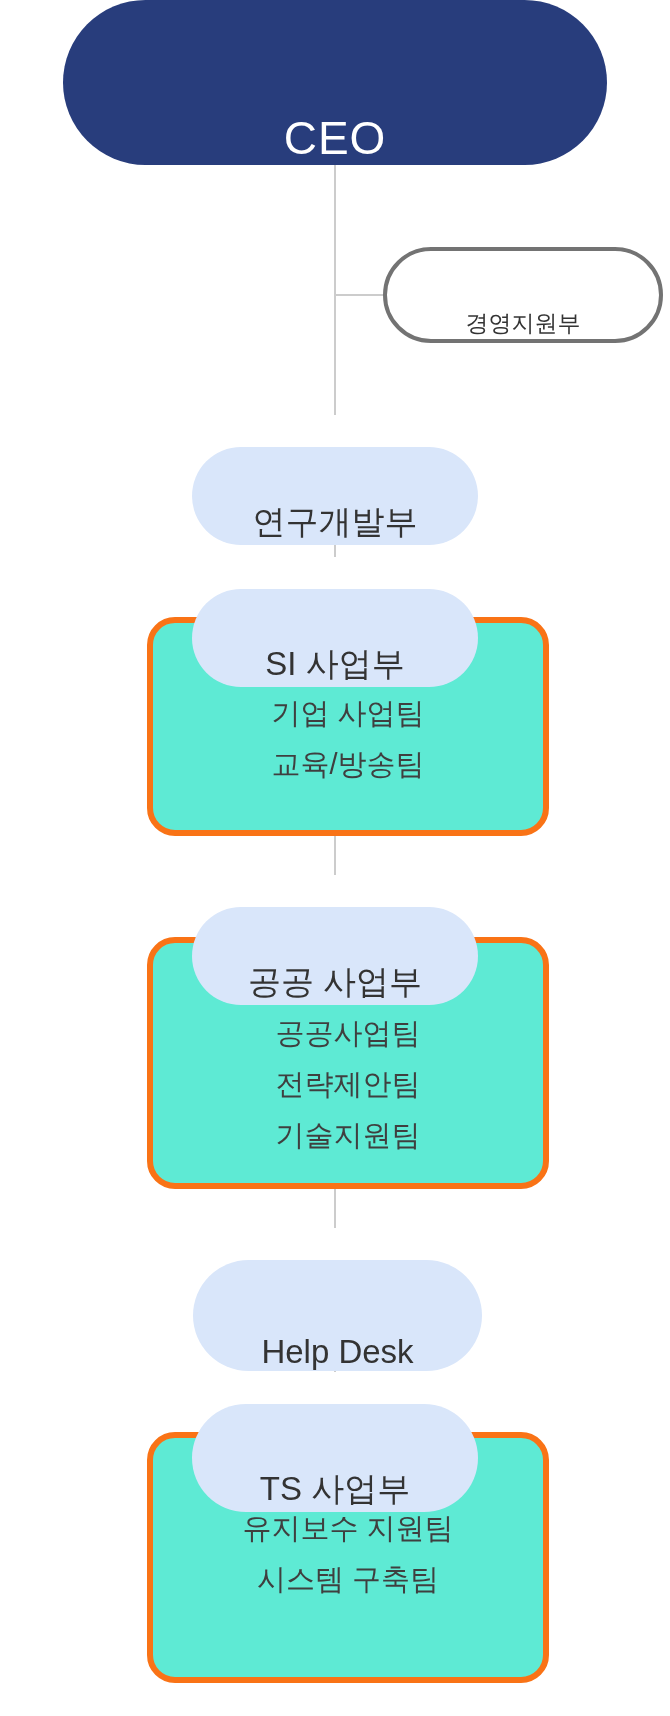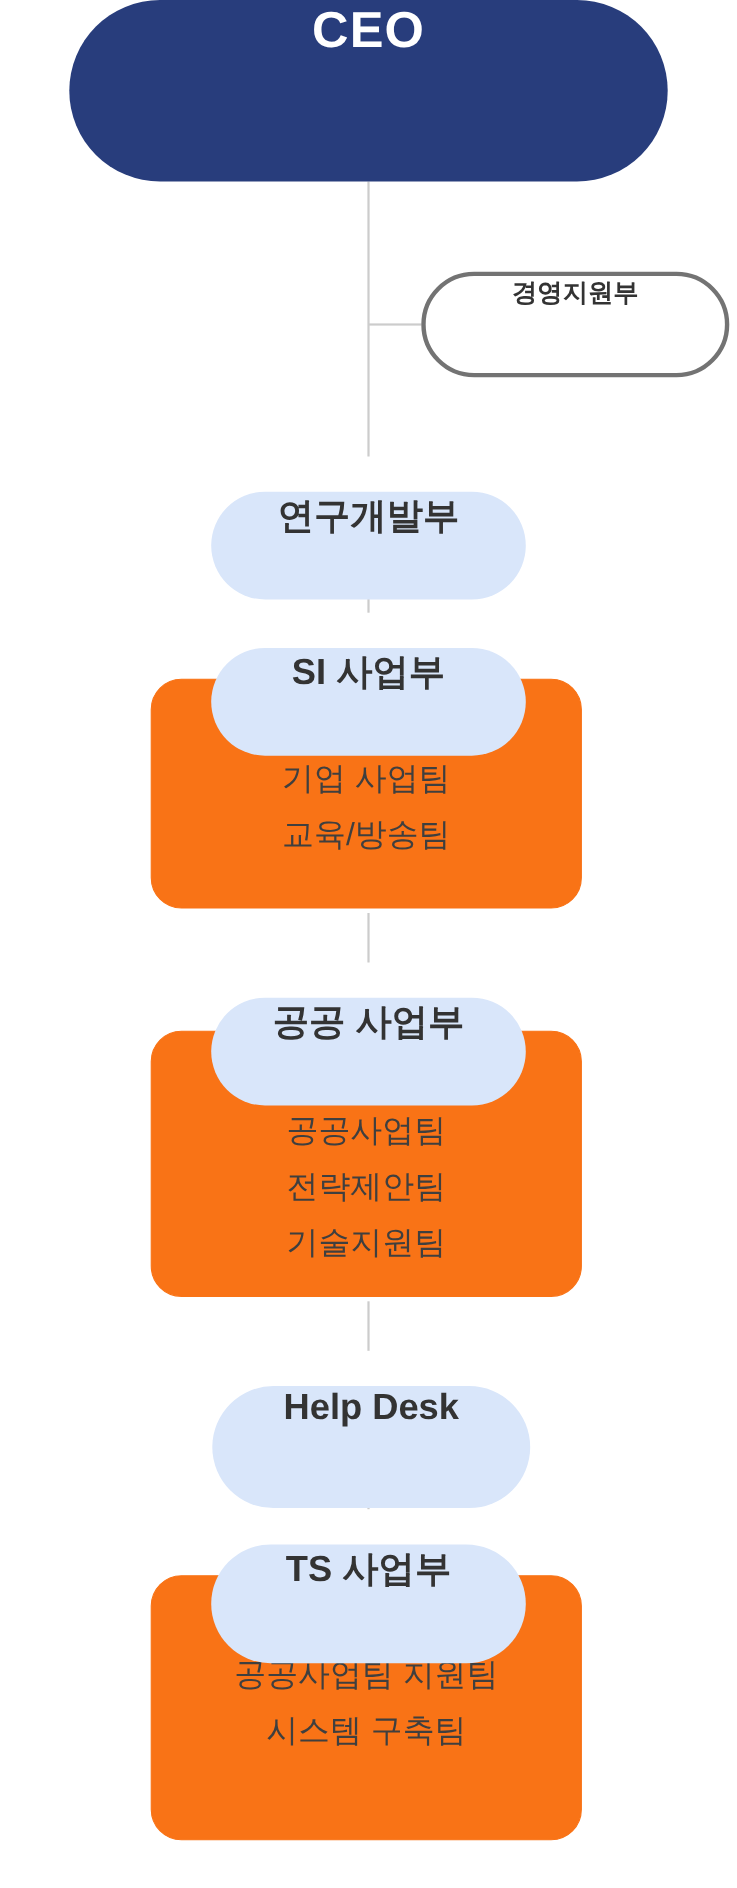--- a/index.html
+++ b/index.html
@@ -16,23 +16,23 @@
   .vl1{top:165px;height:250px;}
   .vl2{top:513px;height:44px;}
   .vl3{top:830px;height:45px;}
   .vl4{top:1183px;height:45px;}
   .vl5{top:1327px;height:45px;}
   .hline{position:absolute;top:294px;left:335px;width:48px;height:2px;background:#CCCCCC;}
 
   
   .pill{
     position:absolute;
-    display:flex;align-items:flex-start;justify-content:center;
+    display:flex;align-items:flex-end;justify-content:center;
     border-radius:999px;
-    font-weight:700;color:#333333;
+    font-weight:400;color:#333333;
     z-index:2;white-space:nowrap;
   }
   .pill-ceo{
     left:63px;top:0;width:544px;height:165px;
     background:#283D7C;color:#ffffff;
     font-size:46px;letter-spacing:1px;
   }
   .pill-branch{
     left:383px;top:247px;width:272px;height:88px;
     background:#ffffff;border:4px solid #737373;
@@ -40,22 +40,22 @@
   }
   .pill-light{background:#D9E6FA;font-size:33px;margin-top:32px;}
   .pill-rnd{left:192px;top:415px;width:286px;height:98px;}
   .pill-s1{left:192px;top:557px;width:286px;height:98px;}
   .pill-s2{left:192px;top:875px;width:286px;height:98px;}
   .pill-help{left:193px;top:1228px;width:289px;height:111px;}
   .pill-s3{left:192px;top:1372px;width:286px;height:108px;}
 
   
   .card{
-    position:absolute;left:137px;width:390px;
-    background:#f97316;border:1px solid #f97316;border-radius:28px;
+    position:absolute;left:147px;width:390px;
+    background:#5eead4;border:6px solid #f97316;border-radius:28px;
     z-index:1;
   }
   .card-s1{top:617px;height:207px;}
   .card-s2{top:937px;height:240px;}
   .card-s3{top:1432px;height:239px;}
 
   .teams{
     position:absolute;left:0;right:0;top:70px;
     display:flex;flex-direction:column;align-items:center;
     gap:11px;
@@ -110,18 +110,18 @@
 
   <div class="pill pill-light pill-help">
     <span>Help Desk</span>
   </div>
 
   <div class="pill pill-light pill-s3">
     <span>TS 사업부</span>
   </div>
   <div class="card card-s3">
     <div class="teams">
-      <span>공공사업팀 지원팀</span>
+      <span>유지보수 지원팀</span>
       <span>시스템 구축팀</span>
     </div>
   </div>
 
 </div>
 
 </body></html>

